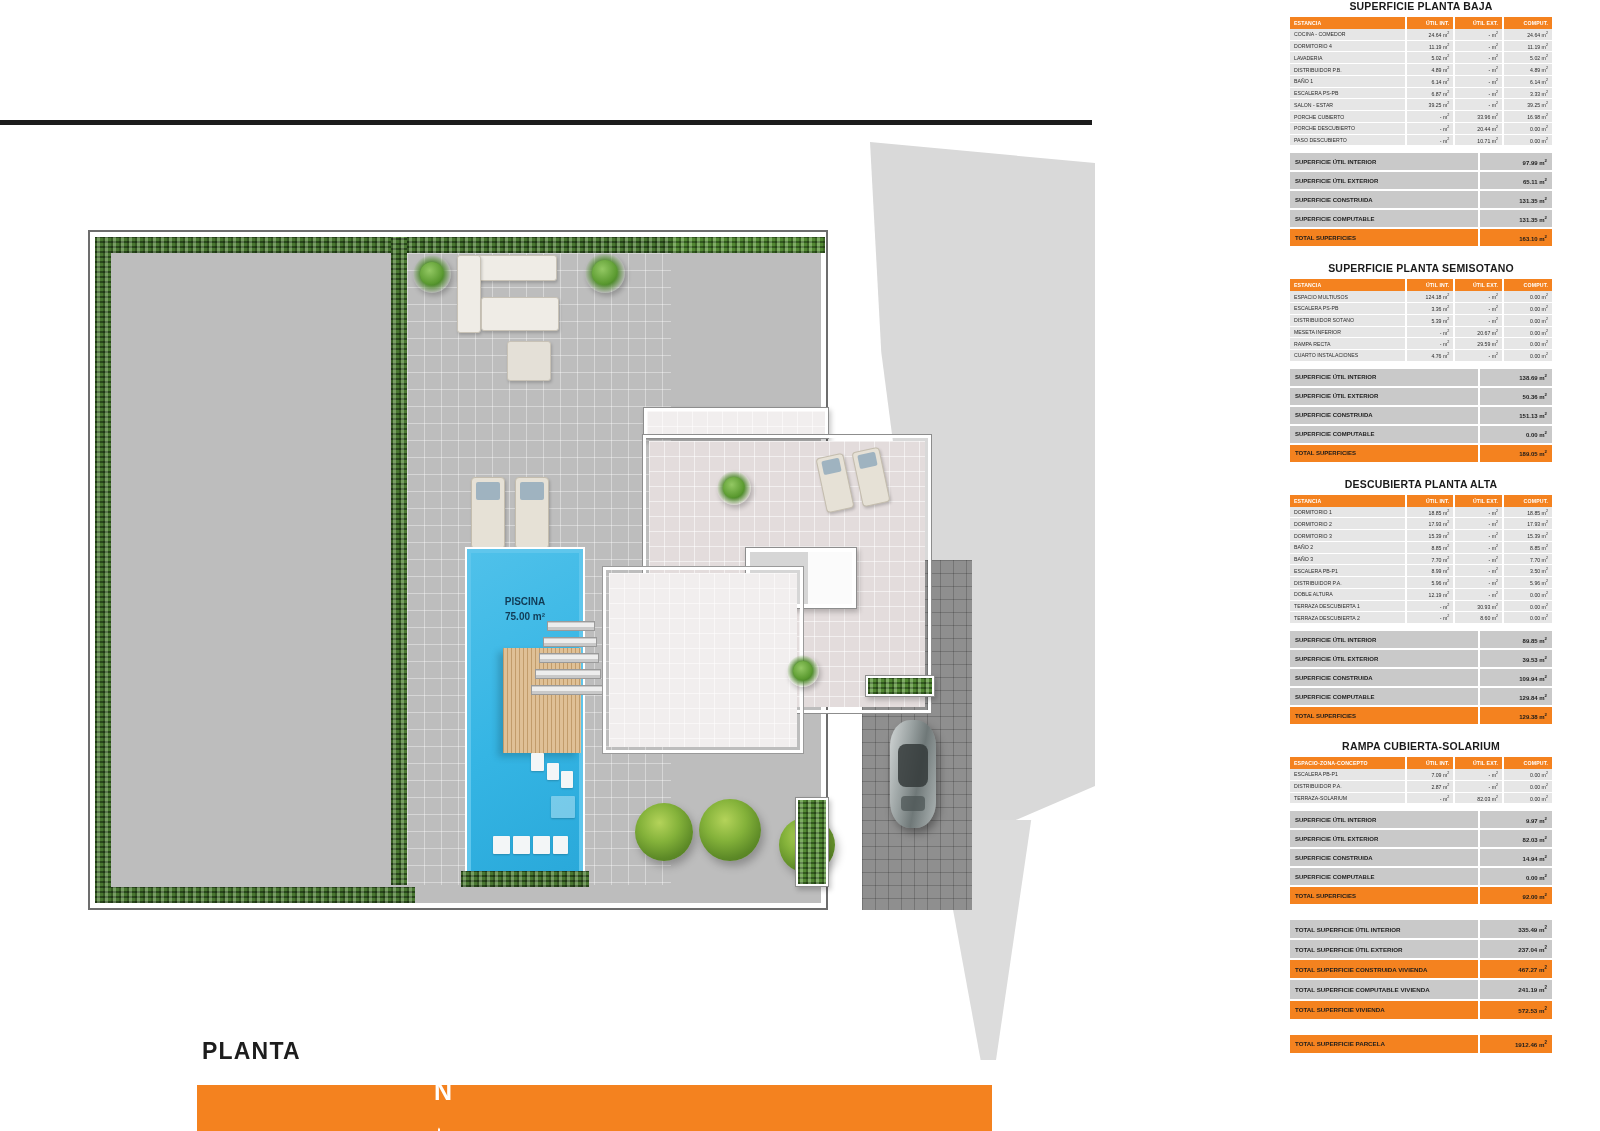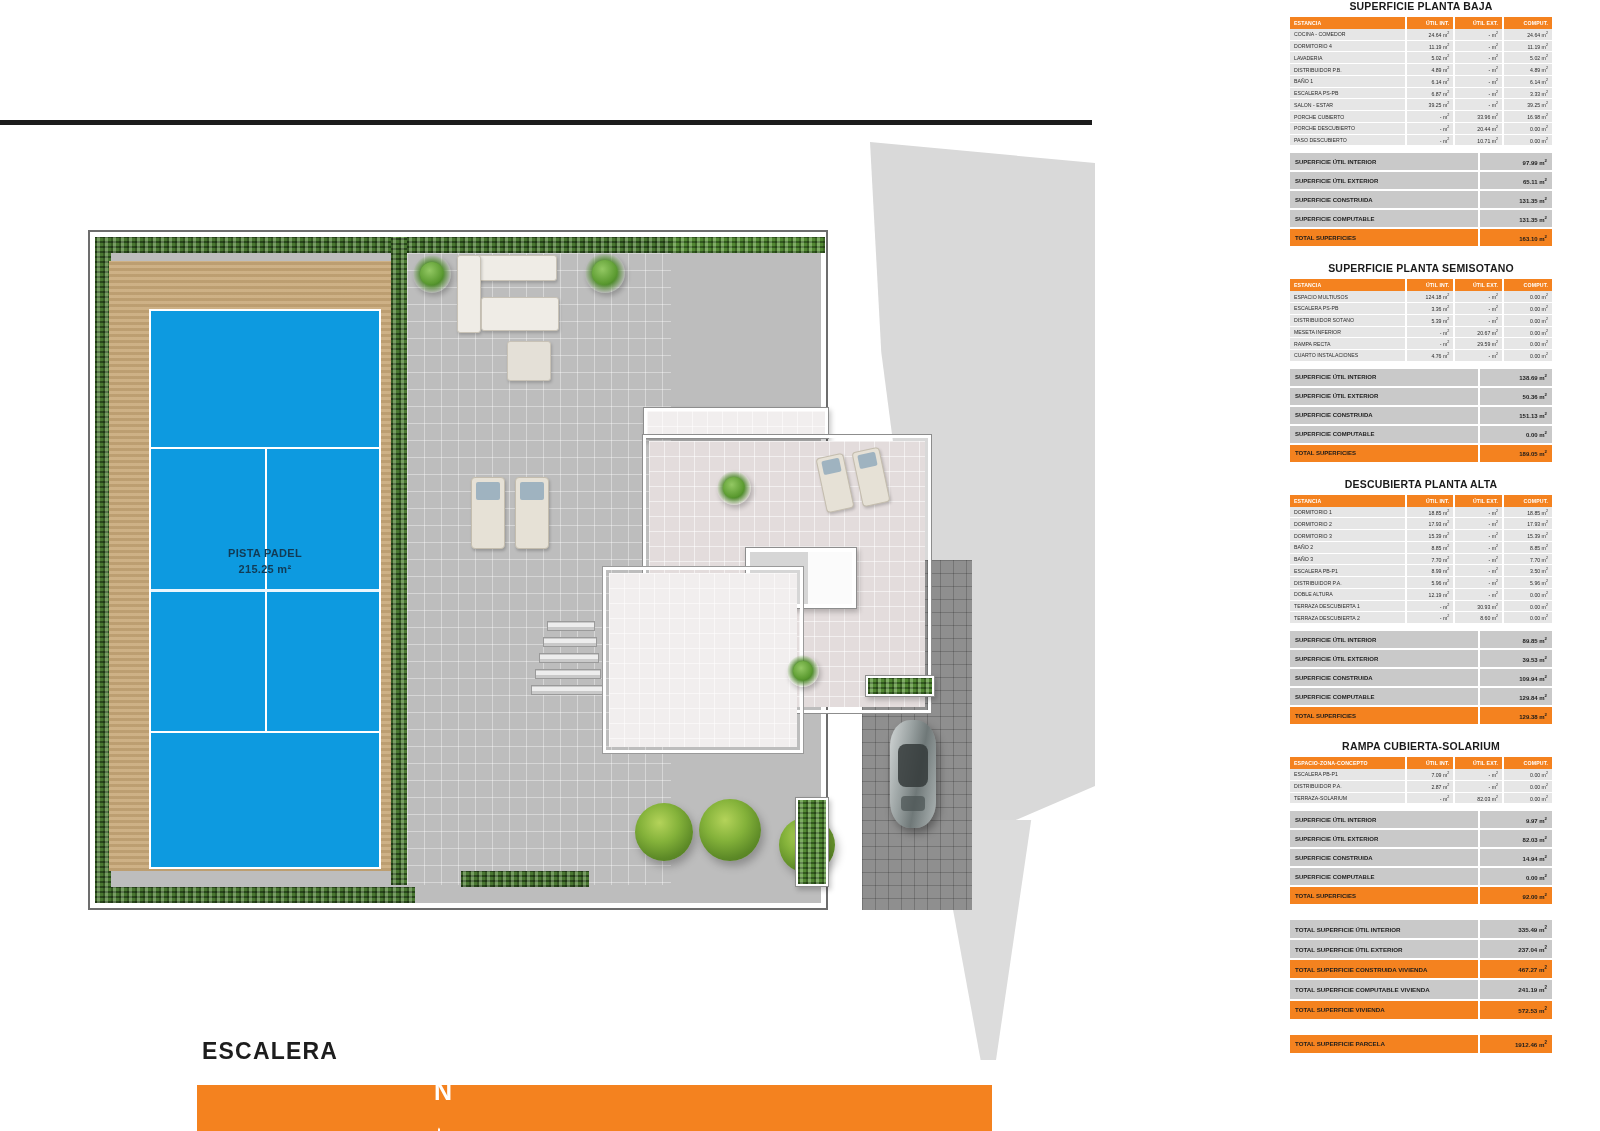--- a/index.html
+++ b/index.html
@@ -272,45 +272,50 @@
 
   <div id="plot">
     <div id="plot-inner" class="paving">
 
       <div class="hedge" style="left:0;top:0;width:100%;height:16px;"></div>
       <div class="hedge" style="left:0;top:0;width:16px;height:100%;"></div>
       <div class="hedge" style="left:0;bottom:0;width:320px;height:16px;"></div>
       <div class="hedge bright" style="left:576px;top:0;width:154px;height:16px;"></div>
       <div class="hedge" style="left:296px;top:0;width:16px;height:648px;"></div>
 
-      <div id="padel-sand">
-        <div id="padel-court">
-          <div class="court-line" style="left:0;top:136px;width:100%;height:2px;"></div>
-          <div class="court-line" style="left:0;top:420px;width:100%;height:2px;"></div>
-          <div class="court-line" style="left:114px;top:136px;width:2px;height:284px;"></div>
-          <div class="court-line" style="left:0;top:278px;width:100%;height:3px;background:#eaf6fd;"></div>
-          <div id="padel-label">
-            <span>PISTA PADEL</span>
-            <span>215.25 m²</span>
-          </div>
-        </div>
-      </div>
 
       <div class="paving" style="left:312px;top:16px;width:264px;height:632px;"></div>
 
       <div class="sofa" style="left:362px;top:18px;width:100px;height:26px;"></div>
       <div class="sofa" style="left:362px;top:18px;width:24px;height:78px;"></div>
       <div class="sofa" style="left:386px;top:60px;width:78px;height:34px;"></div>
       <div class="sofa" style="left:412px;top:104px;width:44px;height:40px;background:#e4e0d7;"></div>
       <div class="palm" style="left:318px;top:18px;width:38px;height:38px;"></div>
       <div class="palm" style="left:490px;top:16px;width:40px;height:40px;"></div>
 
       <div class="lounger" style="left:376px;top:240px;width:34px;height:72px;"></div>
       <div class="lounger" style="left:420px;top:240px;width:34px;height:72px;"></div>
 
+      <div id="pool-surround">
+        <div id="pool-water">
+          <div id="pool-deck"></div>
+          <div class="step-stone" style="left:60px;top:200px;width:13px;height:18px;"></div>
+          <div class="step-stone" style="left:76px;top:210px;width:12px;height:17px;"></div>
+          <div class="step-stone" style="left:90px;top:218px;width:12px;height:17px;"></div>
+          <div class="step-stone" style="left:80px;top:243px;width:24px;height:22px;background:rgba(255,255,255,.35);"></div>
+          <div class="step-stone" style="left:22px;top:283px;width:17px;height:18px;"></div>
+          <div class="step-stone" style="left:42px;top:283px;width:17px;height:18px;"></div>
+          <div class="step-stone" style="left:62px;top:283px;width:17px;height:18px;"></div>
+          <div class="step-stone" style="left:82px;top:283px;width:15px;height:18px;"></div>
+          <div id="pool-label">
+            <span>PISCINA</span>
+            <span>75.00 m²</span>
+          </div>
+        </div>
+      </div>
 
       <div class="hedge" style="left:366px;bottom:16px;width:128px;height:16px;"></div>
 
       <div class="tree" style="left:540px;top:566px;width:58px;height:58px;"></div>
       <div class="tree" style="left:604px;top:562px;width:62px;height:62px;"></div>
       <div class="tree" style="left:684px;top:580px;width:56px;height:56px;"></div>
       <div class="hedge" style="left:530px;top:570px;width:210px;height:52px;opacity:.0;"></div>
 
       <div id="house">
 
@@ -342,21 +347,21 @@
         <div class="wall" style="left:230px;top:268px;width:70px;height:22px;"></div>
         <div class="hedge bright" style="left:233px;top:271px;width:64px;height:16px;"></div>
       </div>
 
       <div class="wall" style="left:700px;top:560px;width:34px;height:90px;"></div>
       <div class="hedge bright" style="left:703px;top:563px;width:28px;height:84px;"></div>
 
     </div>
   </div>
 
-  <div id="parcela-title">ESCALERA</div>
+  <div id="parcela-title">PLANTA</div>
 
   <div id="footer-band">
 
     <div id="north-label">N</div>
 
     <svg id="compass" viewBox="0 0 100 100">
       <circle cx="50" cy="56" r="34" fill="none" stroke="#ffffff" stroke-width="2.5"></circle>
       <line x1="50" y1="6" x2="50" y2="100" stroke="#ffffff" stroke-width="2"></line>
       <line x1="8" y1="78" x2="92" y2="34" stroke="#ffffff" stroke-width="2"></line>
       <polygon points="50,4 57,60 50,70 43,60" fill="#ffffff"></polygon>

